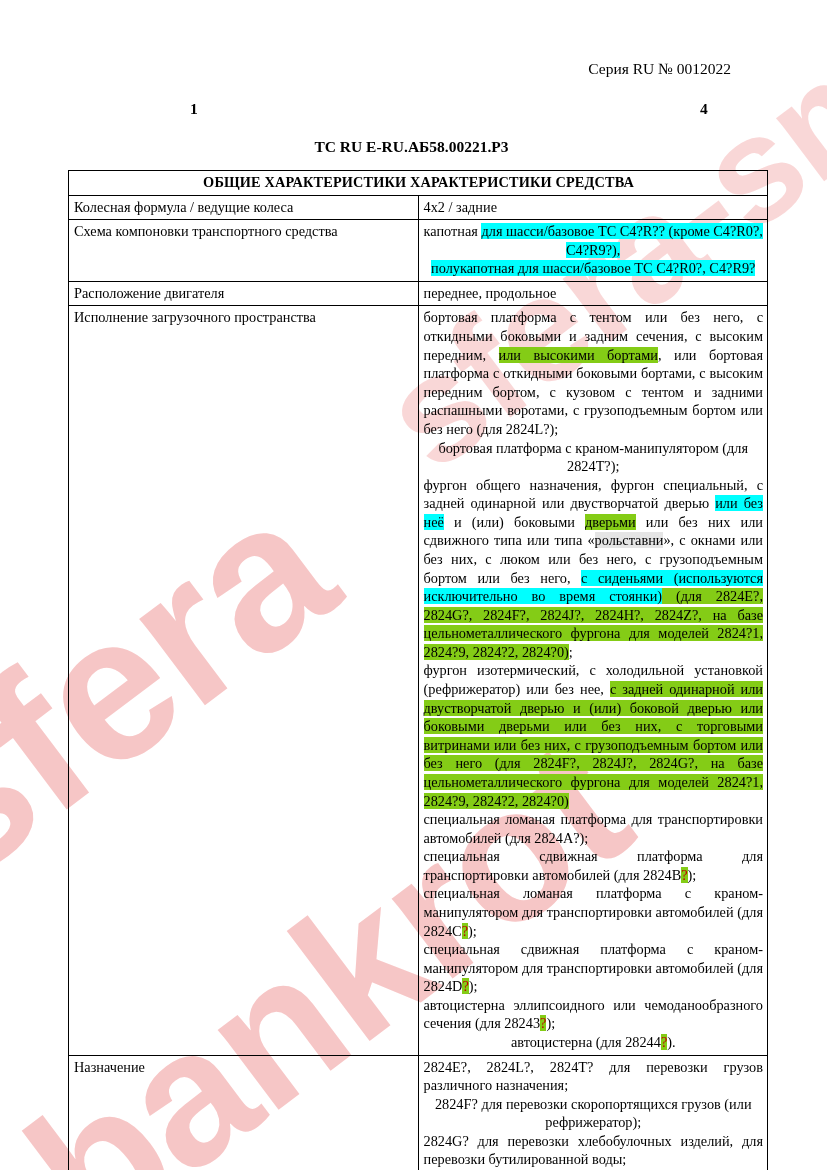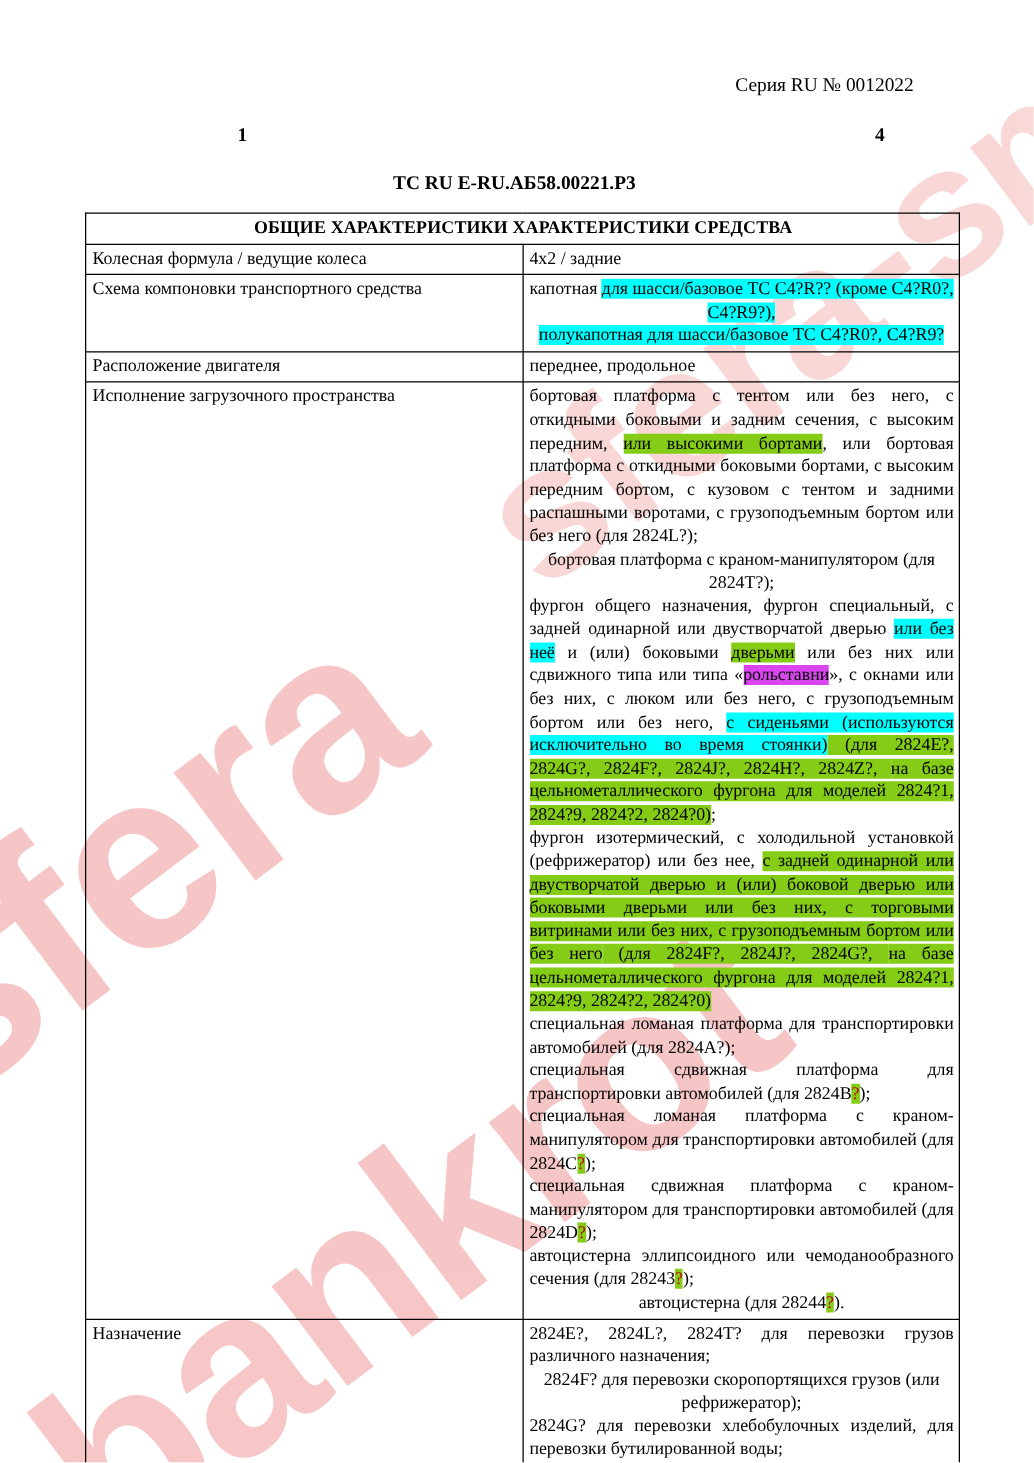--- a/index.html
+++ b/index.html
@@ -126,21 +126,21 @@
   td.center { text-align: left; font-family: Liberation Serif, serif; }
   p.ln {
     margin: 0;
     text-align: justify;
     text-justify: inter-word;
   }
   p.ln.nj { text-align: center; }
 
   
   .hl-y  { background: #84cc16; }
-  .hl-o  { background: #d946ef; }
+  .hl-o  { background: #e5e5e5; }
   .hl-c  { background: #00ffff; }
   .q     { color: #c00000; }
 </style>
 </head>
 <body>
 
 <div class="page">
 
   <div class="wm-layer">
     <div class="wm wm-a">sfera</div>

